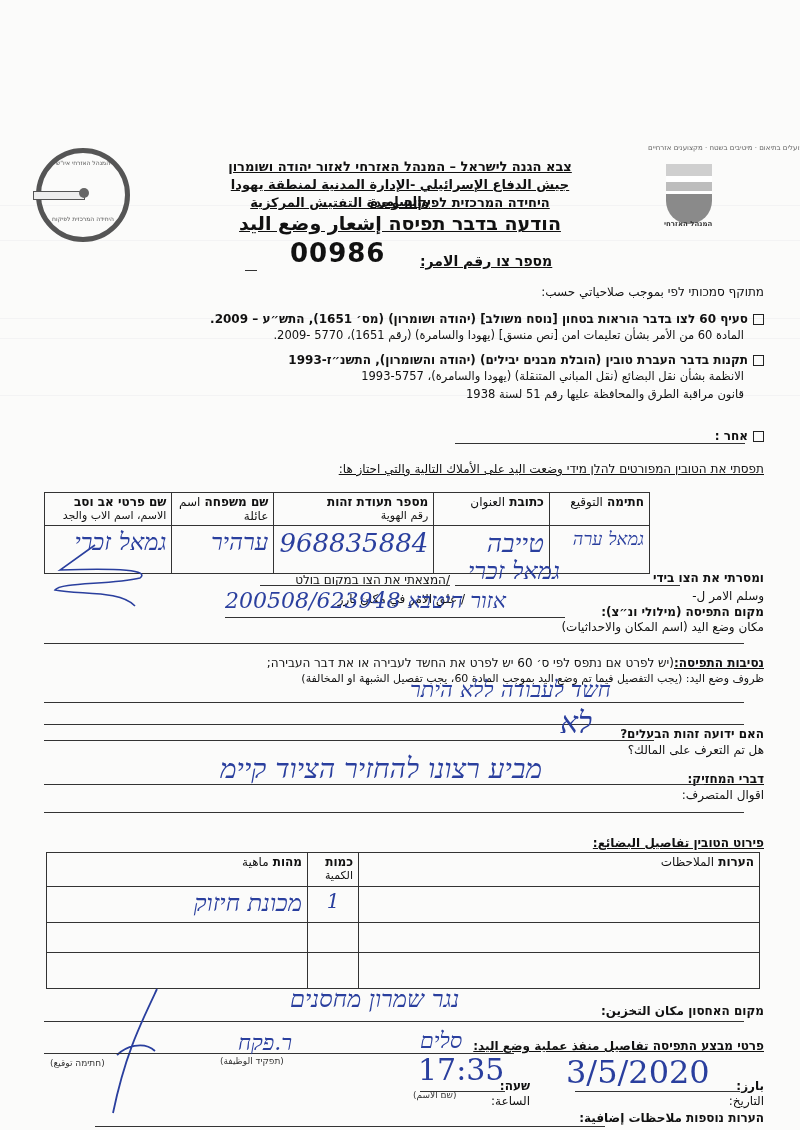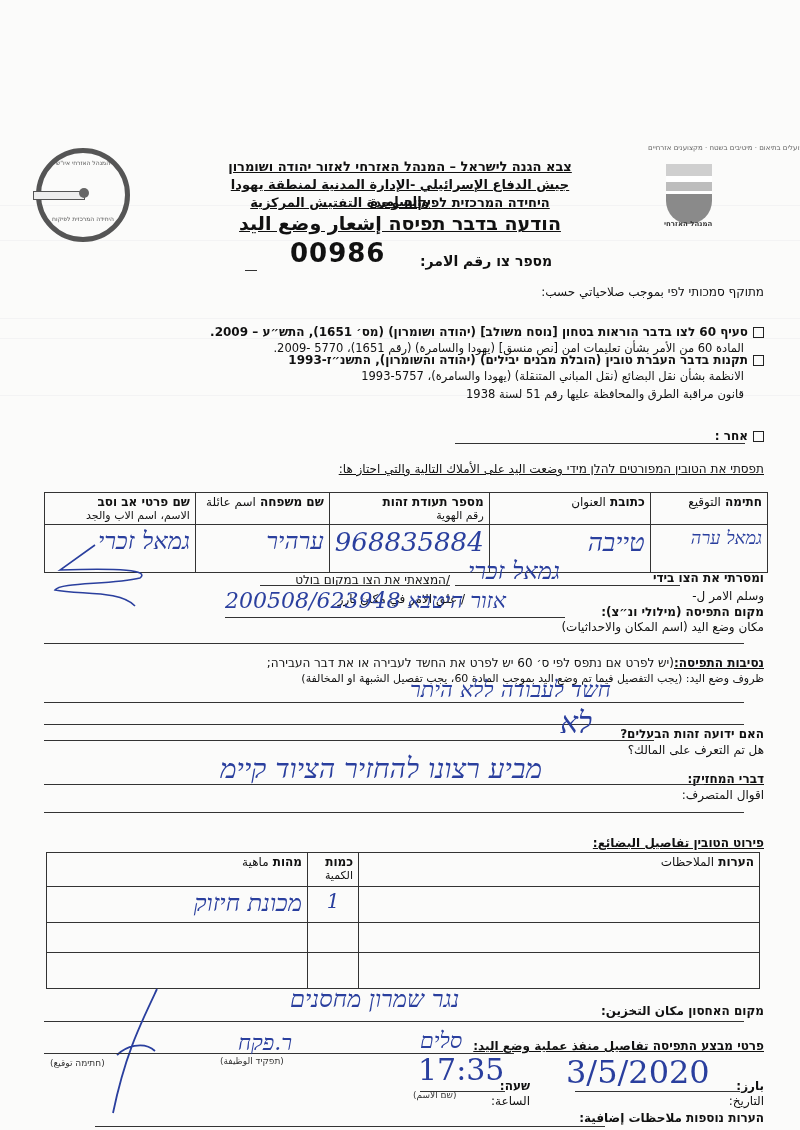--- a/index.html
+++ b/index.html
@@ -8,21 +8,21 @@
   .abs { position:absolute; }
   .hw { color:#2a3f9e; font-family:"DejaVu Serif", serif; font-style:italic; white-space:nowrap; }
   .ghost { position:absolute; left:0; right:0; height:1px; background:rgba(120,120,150,0.06); }
 
   
   .hdr-line { position:absolute; left:200px; width:400px; text-align:center; direction:rtl;
               font-weight:bold; font-size:13px; line-height:17px; text-decoration:underline; }
   .hdr-title { position:absolute; left:200px; width:400px; text-align:center; direction:rtl;
                font-weight:bold; font-size:19px; text-decoration:underline; }
   .order-no { position:absolute; left:290px; top:238px; font-weight:bold; font-size:26px; letter-spacing:1px; }
-  .order-label { position:absolute; left:420px; top:253px; font-weight:bold; font-size:14px; direction:rtl; }
+  .order-label { position:absolute; left:420px; top:253px; font-weight:bold; font-size:14px; text-decoration:underline; direction:rtl; }
 
   
   .logo-left { position:absolute; left:36px; top:148px; width:84px; height:84px; border:5px solid #555; border-radius:50%; }
   .logo-left .bar { position:absolute; left:-8px; top:38px; width:50px; height:7px; background:#eee; border:1px solid #555; }
   .logo-left .knob { position:absolute; left:38px; top:35px; width:10px; height:10px; background:#666; border-radius:50%; }
   .logo-left .txt { position:absolute; font-size:6px; color:#555; width:84px; text-align:center; direction:rtl; }
   .logo-right { position:absolute; left:658px; top:150px; width:70px; height:80px; }
   .shield { position:absolute; left:8px; top:14px; width:46px; height:60px; background:linear-gradient(#cfcfcf 0 20%, #fff 20% 30%, #bdbdbd 30% 45%, #fff 45% 50%, #8a8a8a 50%); border-radius:0 0 23px 23px; }
   .arc-txt { position:absolute; font-size:7px; color:#666; white-space:nowrap; }
 
@@ -69,39 +69,39 @@
 <div class="hdr-line" style="top:158px">צבא הגנה לישראל – המנהל האזרחי לאזור יהודה ושומרון</div>
 <div class="hdr-line" style="top:176px">جيش الدفاع الإسرائيلي -الإدارة المدنية لمنطقة يهودا والسامرة</div>
 <div class="hdr-line" style="top:194px">היחידה המרכזית לפיקוח وحدة التفتيش المركزية</div>
 <div class="hdr-title" style="top:212px">הודעה בדבר תפיסה إشعار وضع اليد</div>
 <div class="order-no">00986</div>
 <div class="order-label">מספר צו رقم الامر:</div>
 <div class="uline" style="left:245px; top:270px; width:12px;"></div>
 
 <div class="lbl" style="right:36px; top:285px;">מתוקף סמכותי לפי بموجب صلاحياتي حسب:</div>
 
-<div class="clause" style="top:324px">
+<div class="clause" style="top:311px">
   <div class="main"><span class="chk"></span><span>סעיף 60 לצו בדבר הוראות בטחון [נוסח משולב] (יהודה ושומרון) (מס׳ 1651), התש״ע – 2009.</span></div>
   <div class="sub" style="padding-right:20px">المادة 60 من الأمر بشأن تعليمات امن [نص منسق] (يهودا والسامرة) (رقم 1651)، 5770 -2009.</div>
 </div>
 <div class="clause" style="top:352px">
   <div class="main"><span class="chk"></span><span>תקנות בדבר העברת טובין (הובלת מבנים יבילים) (יהודה והשומרון), התשנ״ז-1993</span></div>
   <div class="sub" style="padding-right:20px">الانظمة بشأن نقل البضائع (نقل المباني المتنقلة) (يهودا والسامرة)، 5757-1993</div>
 </div>
 <div class="clause" style="top:386px">
   <div class="sub" style="padding-right:20px">قانون مراقبة الطرق والمحافظة عليها رقم 51 لسنة 1938</div>
 </div>
 <div class="clause" style="top:428px">
   <div class="main"><span class="chk"></span><span>אחר :</span></div>
 </div>
 <div class="uline" style="left:455px; top:443px; width:290px;"></div>
 
 <div class="lbl" style="right:36px; top:462px; text-decoration:underline;">תפסתי את הטובין המפורטים להלן מידי وضعت اليد على الأملاك التالية والتي احتاز ها:</div>
 
-<table style="left:44px; top:492px; width:724px;">
+<table style="left:44px; top:492px; width:606px;">
   <tbody>
       <tr style="height:30px">
     <th style="width:145px"><span>שם פרטי אב וסב</span><span class="th-sub">الاسم، اسم الاب والجد</span></th>
     <th style="width:130px"><span>שם משפחה</span> <span style="font-weight:normal">اسم عائلة</span></th>
     <th style="width:140px"><span>מספר תעודת זהות</span><span class="th-sub">رقم الهوية</span></th>
     <th style="width:160px"><span>כתובת</span> <span style="font-weight:normal">العنوان</span></th>
     <th style="width:110px"><span>חתימה</span> <span style="font-weight:normal">التوقيع</span></th>
   </tr>
   <tr style="height:48px">
     <td><span class="hw" style="font-size:24px">גמאל זכרי</span></td>

